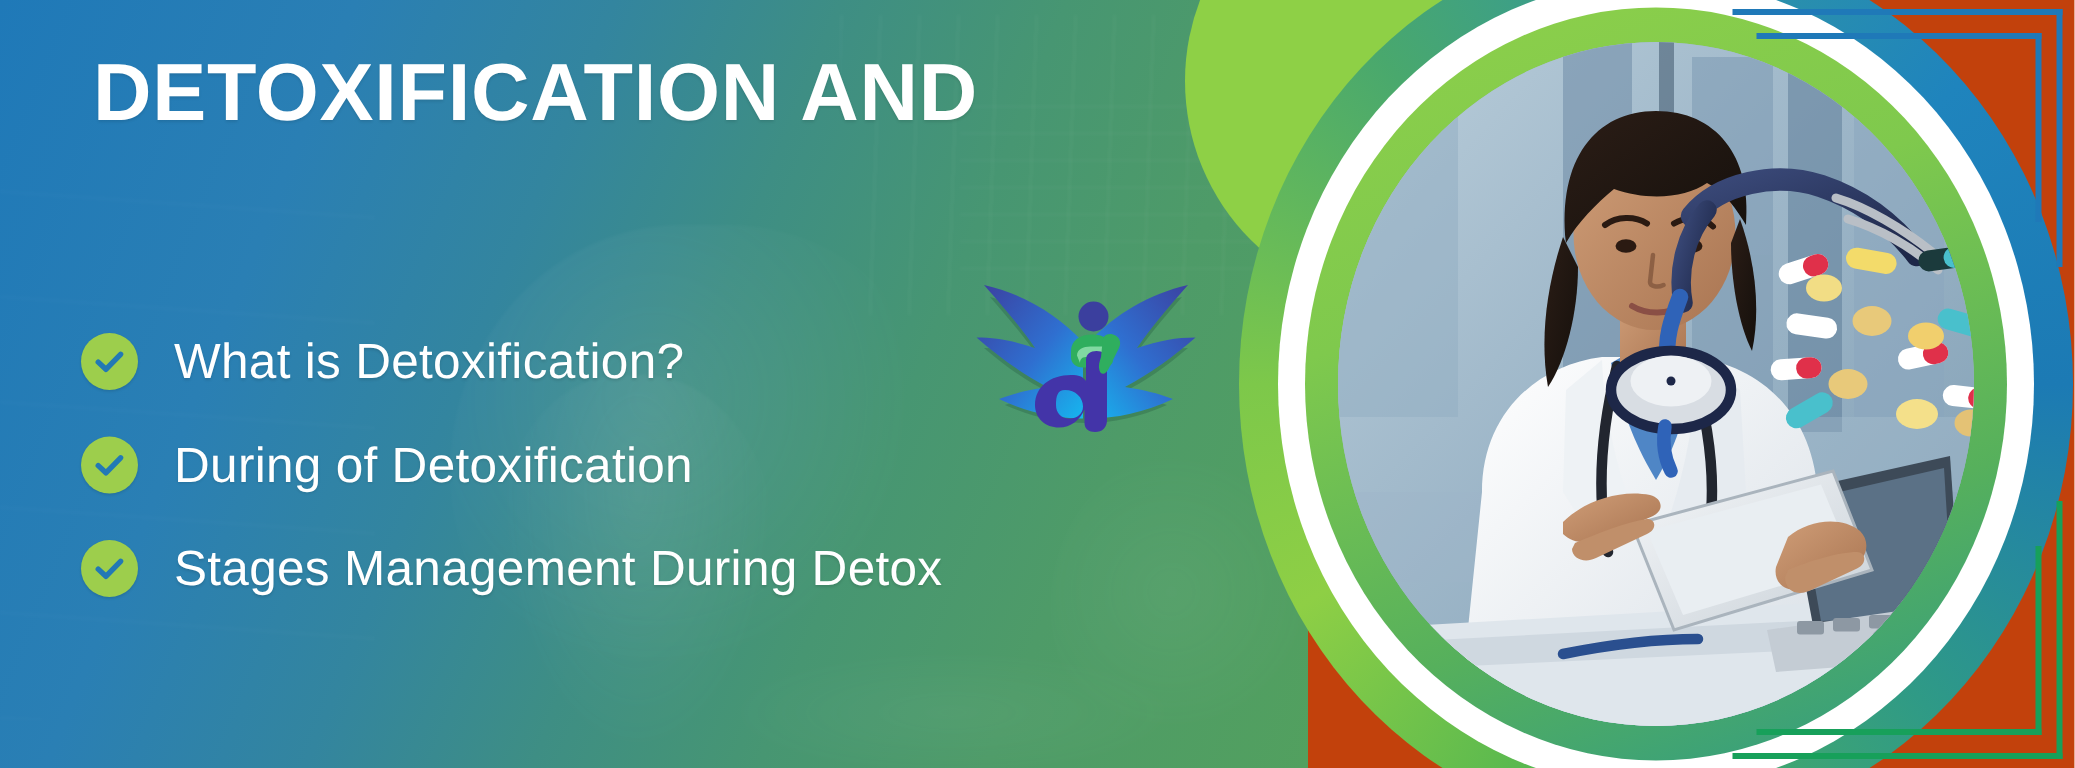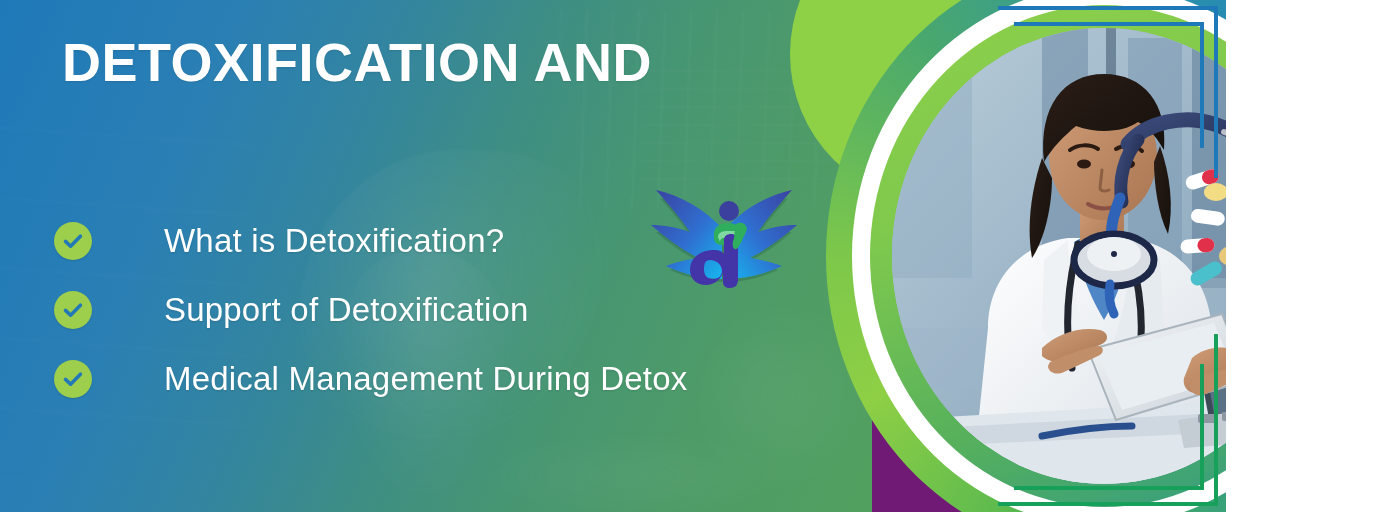--- a/index.html
+++ b/index.html
@@ -1,18 +1,18 @@
 <!DOCTYPE html>
 <html><head>
 <meta charset="utf-8">
 <style>
   html,body{margin:0;padding:0;background:#fff;}
   body{width:1383px;height:512px;overflow:hidden;font-family:"Liberation Sans",sans-serif;}
 
-  #banner{position:relative;width:1226px;height:512px;overflow:hidden;background:#701a75;}
+  #banner{position:relative;width:1383px;height:512px;overflow:hidden;background:#c2410c;}
 
   
   .left-panel{
     position:absolute;left:0;top:0;width:872px;height:512px;
     background:linear-gradient(112deg,#1f79b8 0%,#2a7fb4 22%,#33859f 38%,#3e8e84 52%,#479672 66%,#4e9b68 80%,#52a05f 100%);
     overflow:hidden;
   }
   
   .ghost{position:absolute;opacity:.13;filter:blur(1px);}
   .ghost.g1{left:300px;top:150px;width:340px;height:330px;border-radius:50%/55%;
@@ -35,21 +35,21 @@
     position:absolute;left:62px;top:28px;width:760px;
     color:#ffffff;font-weight:800;font-size:54px;line-height:1.26;
     letter-spacing:.5px;text-transform:uppercase;
     font-family:"Liberation Sans","DejaVu Sans",sans-serif;
     text-shadow:0 1px 2px rgba(0,0,0,.10);
   }
   .title .ln{display:block;white-space:nowrap;}
 
   
   .bullets{position:absolute;left:54px;top:206px;width:790px;}
-  .bullet-row{display:flex;align-items:center;height:69px;gap:48px;}
+  .bullet-row{display:flex;align-items:center;height:69px;}
   .check-badge{
     flex:0 0 auto;width:38px;height:38px;border-radius:50%;
     background:#9dce4c;display:flex;align-items:center;justify-content:center;
     box-shadow:0 1px 2px rgba(0,0,0,.12);
   }
   .check-badge svg{display:block;}
   .bullet-text{
     margin-left:24px;color:#ffffff;font-size:33px;font-weight:400;
     letter-spacing:.2px;white-space:nowrap;
     font-family:"Liberation Sans","DejaVu Sans",sans-serif;
@@ -126,30 +126,30 @@
       </span>
       <span class="bullet-text">What is Detoxification?</span>
     </div>
 
     <div class="bullet-row">
       <span class="check-badge">
         <svg width="24" height="24" viewBox="0 0 24 24" aria-hidden="true">
           <path d="M4.5 12.4 L9.6 17.2 L19.4 7.2" fill="none" stroke="#2279b5" stroke-width="3.6" stroke-linecap="round" stroke-linejoin="round"></path>
         </svg>
       </span>
-      <span class="bullet-text">Support of Detoxification</span>
+      <span class="bullet-text">During of Detoxification</span>
     </div>
 
     <div class="bullet-row">
       <span class="check-badge">
         <svg width="24" height="24" viewBox="0 0 24 24" aria-hidden="true">
           <path d="M4.5 12.4 L9.6 17.2 L19.4 7.2" fill="none" stroke="#2279b5" stroke-width="3.6" stroke-linecap="round" stroke-linejoin="round"></path>
         </svg>
       </span>
-      <span class="bullet-text">Medical Management During Detox</span>
+      <span class="bullet-text">Stages Management During Detox</span>
     </div>
 
 
   </div>
 
   <div class="logo">
     <svg viewBox="0 0 165 125" aria-hidden="true">
       <defs>
         <linearGradient id="wingL" x1="0" y1="0" x2="1" y2="1">
           <stop offset="0%" stop-color="#3c3f9e"></stop>

